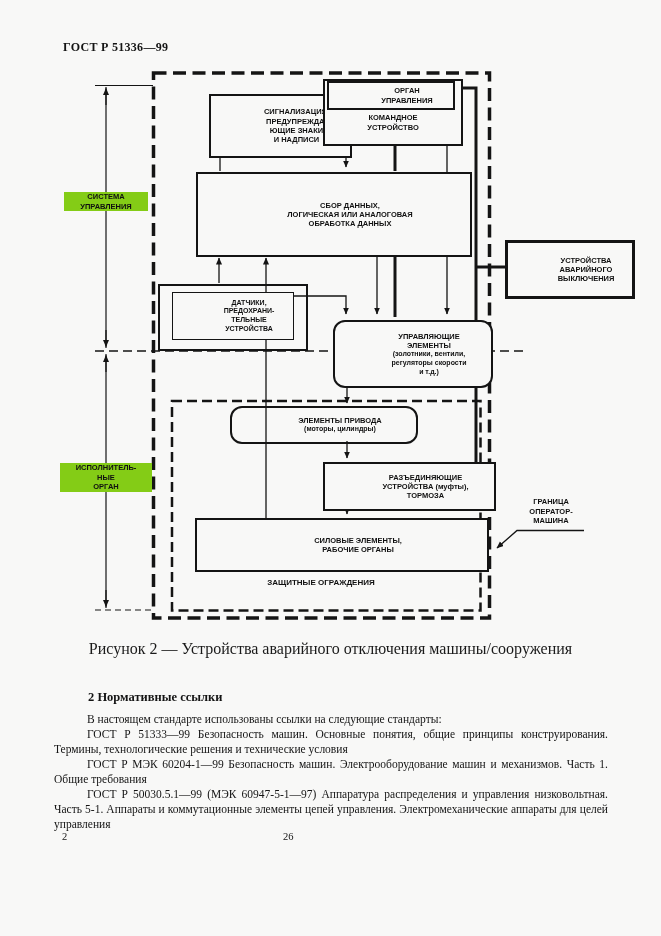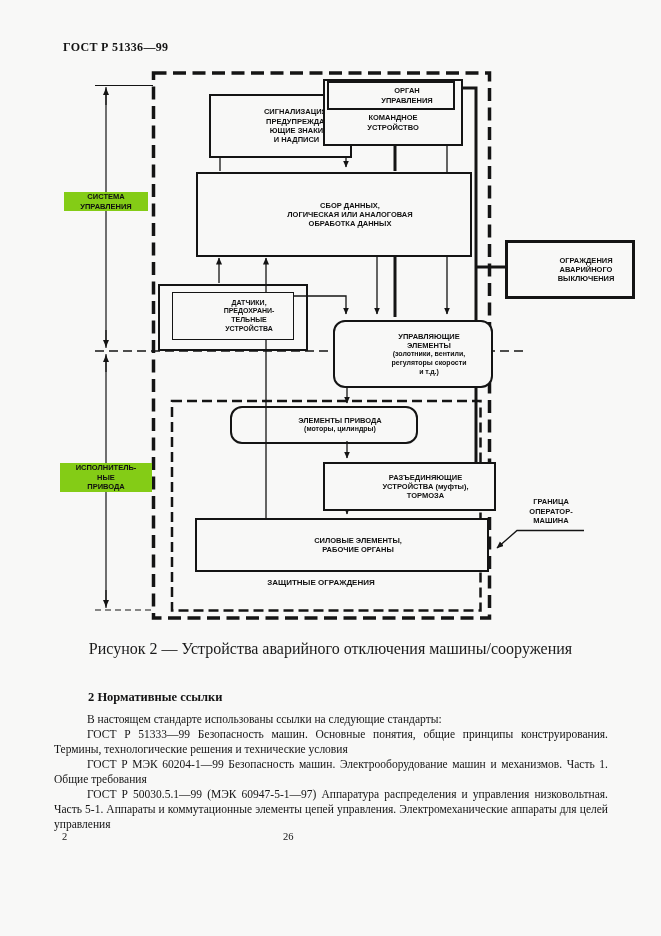--- a/index.html
+++ b/index.html
@@ -130,41 +130,41 @@
 УСТРОЙСТВА</div>
 
   <div class="dbox col" style="left:333px;top:320px;width:124px;height:64px;border-width:2.5px;">
     <div>УПРАВЛЯЮЩИЕ
 ЭЛЕМЕНТЫ</div>
     <div class="sub">(золотники, вентили,
 регуляторы скорости
 и т.д.)</div>
   </div>
 
-  <div class="dbox" style="left:505px;top:240px;width:92px;height:53px;border-width:3.5px;">ОГРАЖДЕНИЯ
+  <div class="dbox" style="left:505px;top:240px;width:92px;height:53px;border-width:3.5px;">УСТРОЙСТВА
 АВАРИЙНОГО
 ВЫКЛЮЧЕНИЯ</div>
 
   <div class="dbox col transparent" style="left:230px;top:406px;width:152px;height:34px;border-width:2.5px;">
     <div>ЭЛЕМЕНТЫ ПРИВОДА</div>
     <div class="sub">(моторы, цилиндры)</div>
   </div>
 
   <div class="dbox" style="left:323px;top:462px;width:137px;height:45px;">РАЗЪЕДИНЯЮЩИЕ
 УСТРОЙСТВА (муфты),
 ТОРМОЗА</div>
 
   <div class="dbox" style="left:195px;top:518px;width:258px;height:50px;border-width:2.5px;">СИЛОВЫЕ ЭЛЕМЕНТЫ,
 РАБОЧИЕ ОРГАНЫ</div>
 
   <div class="flabel masked" style="left:64px;top:192px;width:84px;">СИСТЕМА
 УПРАВЛЕНИЯ</div>
   <div class="flabel masked" style="left:60px;top:463px;width:92px;">ИСПОЛНИТЕЛЬ-
 НЫЕ
-ПРИВОДА</div>
+ОРГАН</div>
   <div class="flabel" style="left:240px;top:578px;width:162px;font-size:8px;">ЗАЩИТНЫЕ ОГРАЖДЕНИЯ</div>
   <div class="flabel" style="left:508px;top:497px;width:86px;">ГРАНИЦА
 ОПЕРАТОР-
 МАШИНА</div>
 
   <div class="abs fig-caption">Рисунок 2 — Устройства аварийного отключения машины/сооружения</div>
 
   <div class="abs sec-heading">2 Нормативные ссылки</div>
 
   <div class="abs bodytext">

